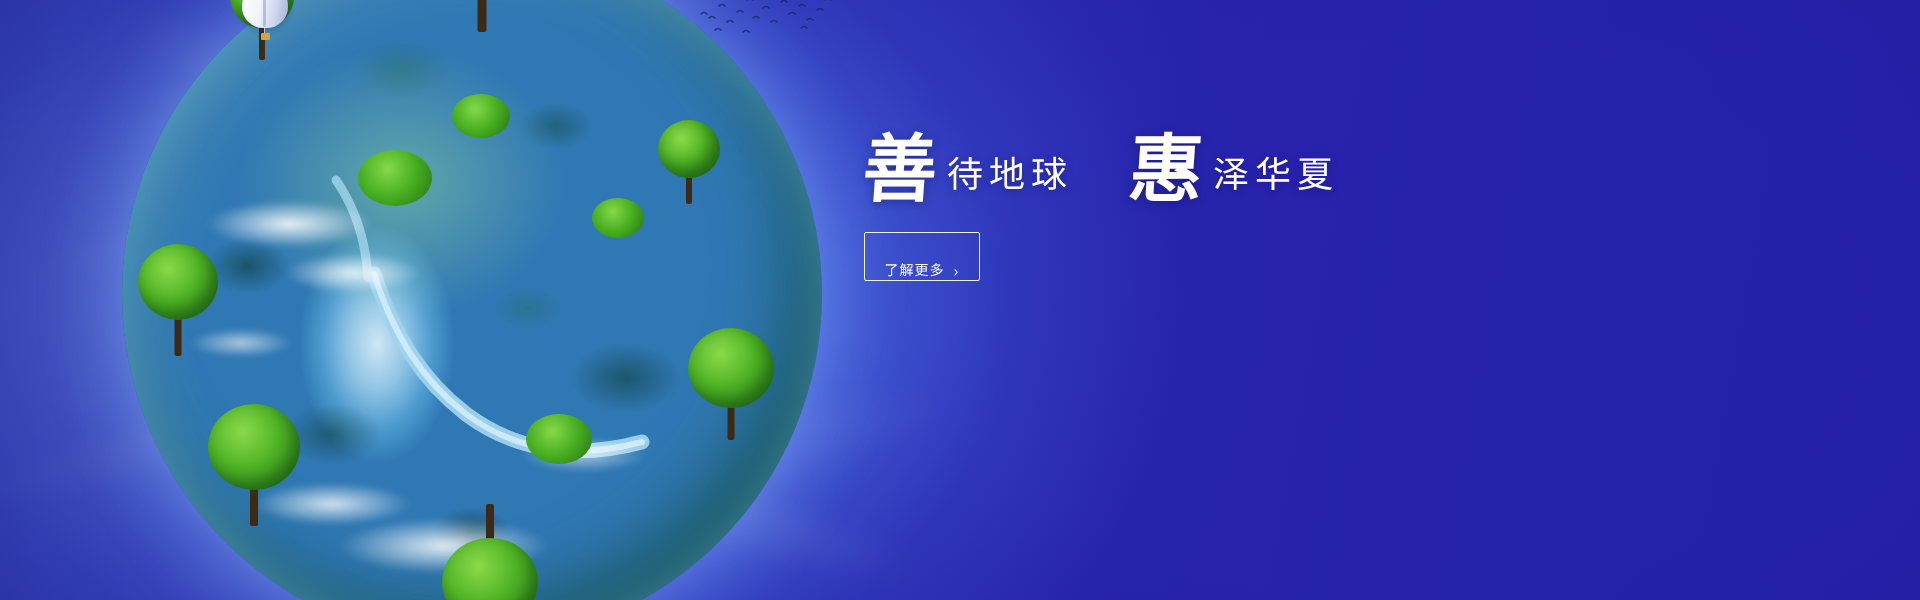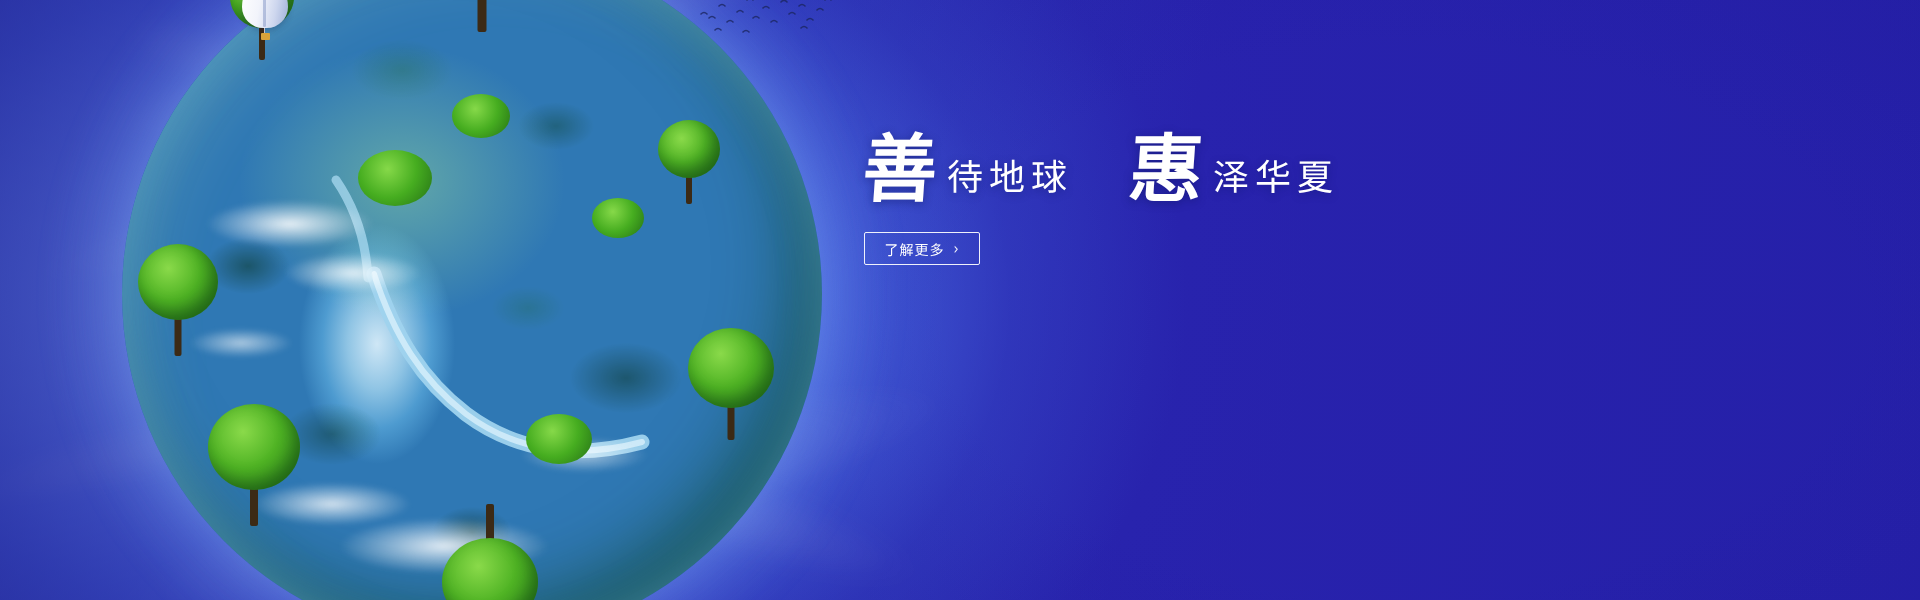--- a/index.html
+++ b/index.html
@@ -150,43 +150,43 @@
     line-height:1;margin:0 0 4px 0;
   }
   .brush{
     font-family:"DejaVu Serif","Liberation Serif",serif;
     font-size:74px;font-weight:700;letter-spacing:0;
     text-shadow:0 2px 10px rgba(10,20,90,.45);
     transform:skewX(-4deg);
     position:relative;top:4px;
   }
   .reg{
-    font-family:Liberation Serif, serif;
+    font-family:Liberation Mono, monospace;
     font-size:36px;font-weight:400;letter-spacing:6px;
     margin-left:10px;position:relative;top:-6px;
     text-shadow:0 2px 8px rgba(10,20,90,.4);
   }
   .gap{display:inline-block;width:56px;}
 
   .subtitle{
     font-family:"DejaVu Sans","Liberation Sans",sans-serif;
     font-size:27px;font-weight:400;letter-spacing:7px;
     margin:28px 0 0 2px;white-space:nowrap;
     text-shadow:0 2px 8px rgba(10,20,90,.35);
   }
   .desc{
     font-family:"DejaVu Sans","Liberation Sans",sans-serif;
     font-size:17px;font-weight:400;letter-spacing:.6px;
     margin:16px 0 0 2px;white-space:nowrap;color:#f3f5ff;
     text-shadow:0 1px 6px rgba(10,20,90,.35);
   }
   .cta{
-    display:inline-flex;align-items:center;justify-content:center;gap:9px;
+    display:inline-flex;align-items:flex-end;justify-content:center;gap:9px;
     margin-top:26px;margin-left:1px;
-    width:116px;height:33px;
+    width:116px;height:49px;
     border:1px solid rgba(255,255,255,.92);
     border-radius:2px;background:transparent;color:#fff;
     font-family:"DejaVu Sans","Liberation Sans",sans-serif;
     font-size:14px;letter-spacing:1px;cursor:pointer;
     box-sizing:border-box;
   }
   .cta .chev{font-size:13px;opacity:.95;transform:scaleY(1.25);}
 </style>
 </head>
 <body>

